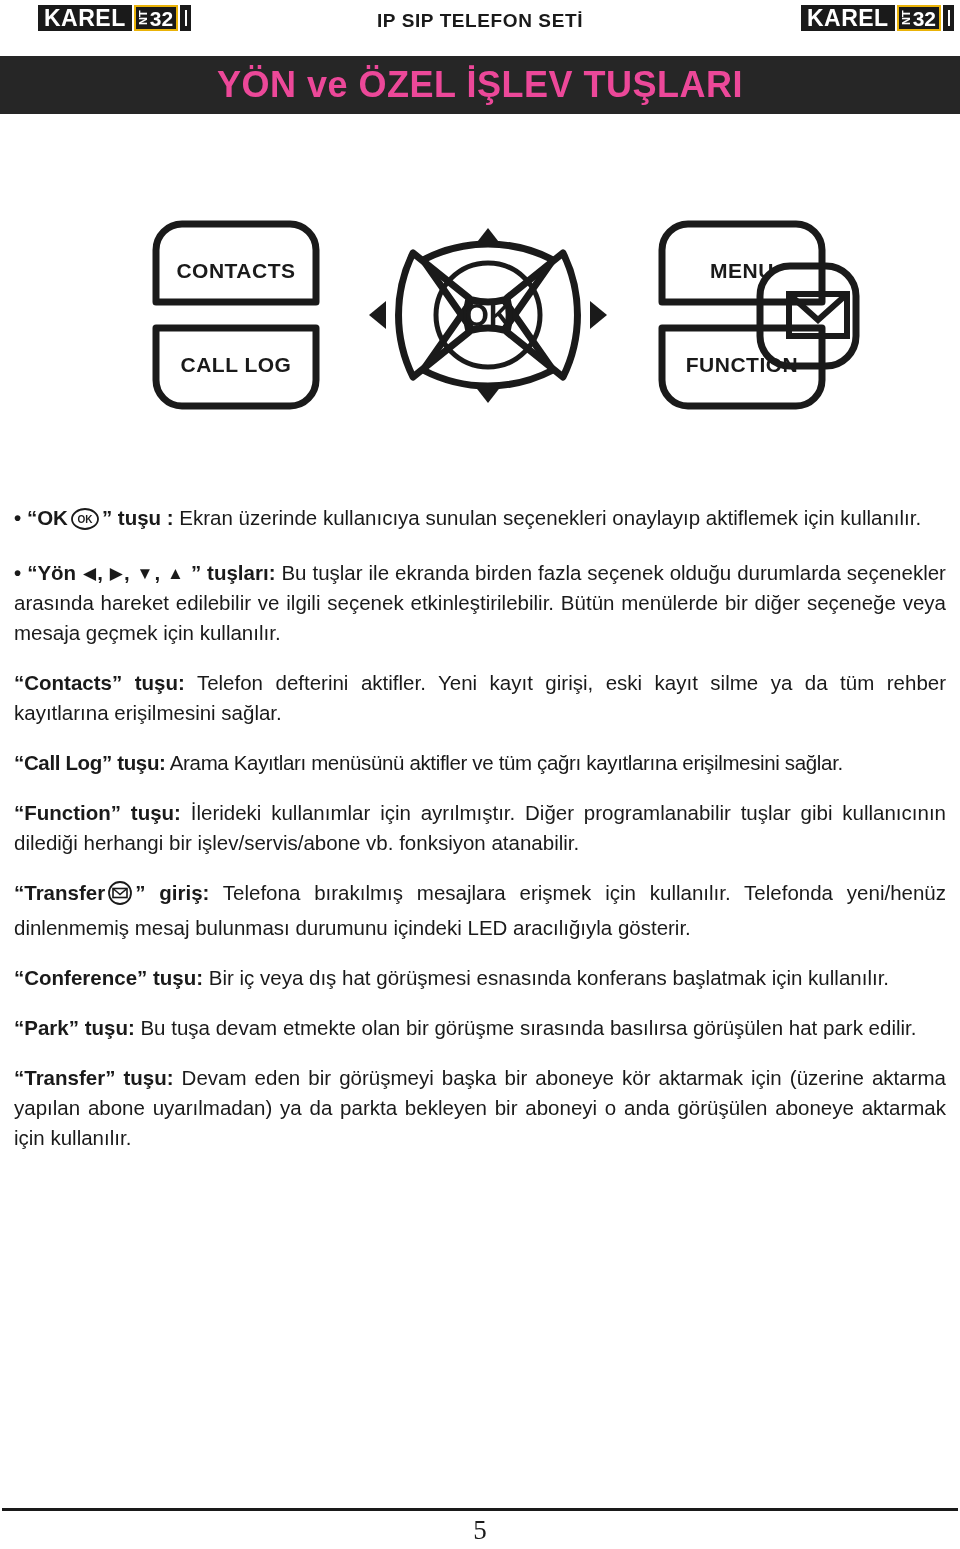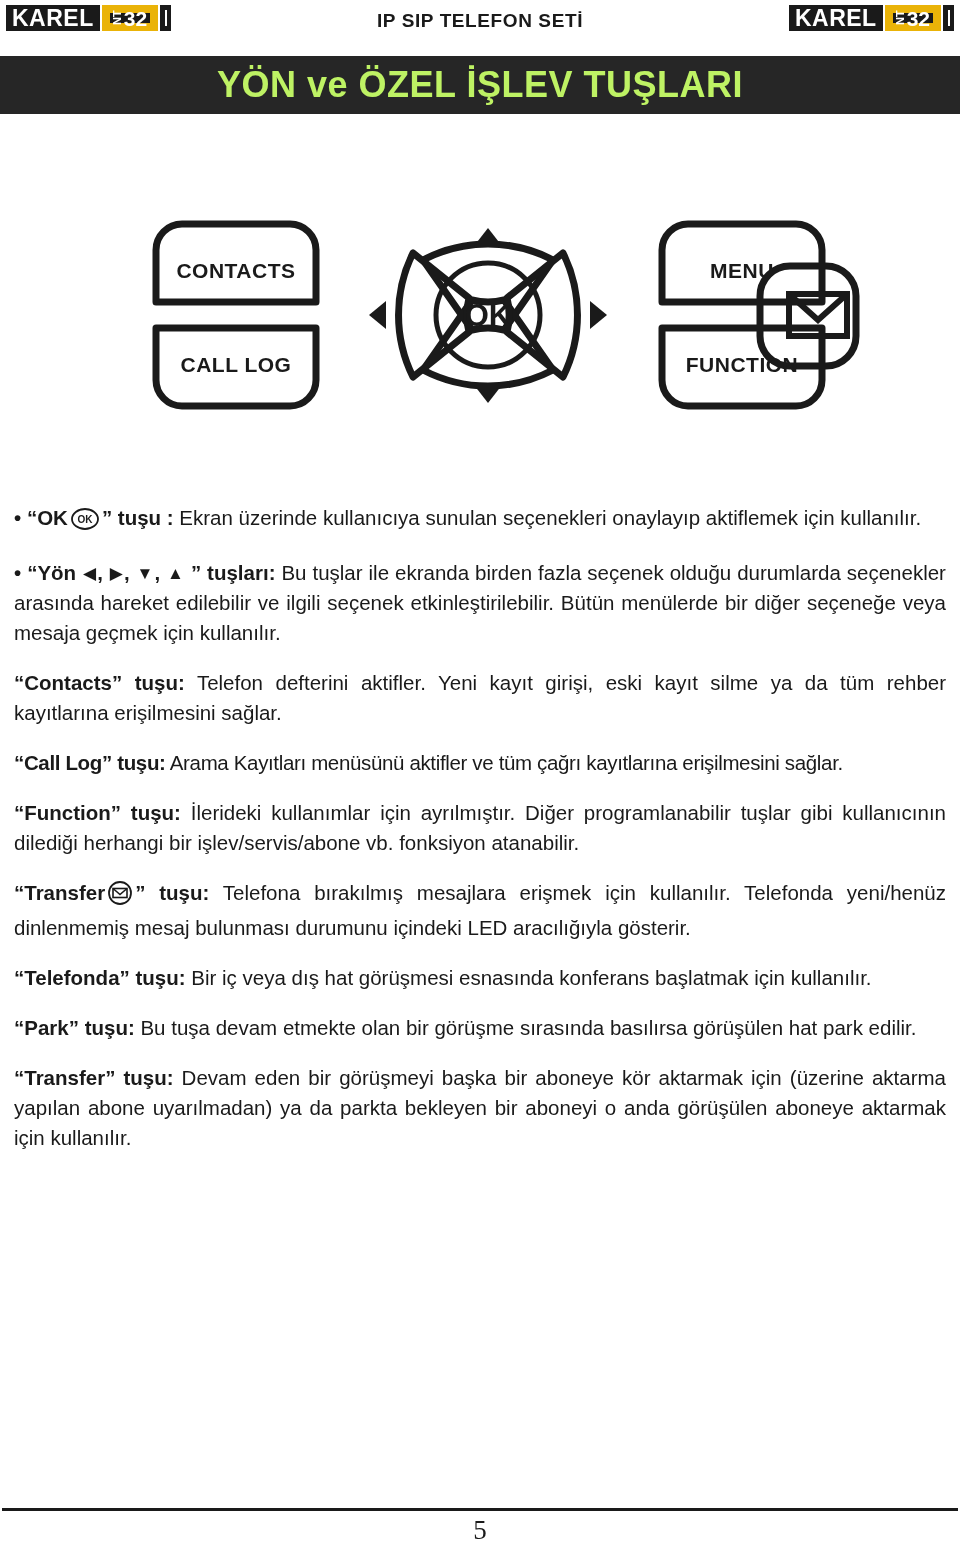--- a/index.html
+++ b/index.html
@@ -22,20 +22,21 @@
     top: 0; left: 0;
     width: 960px;
     height: 46px;
   }
   .logo {
     position: absolute;
     top: 5px;
     display: flex;
     align-items: stretch;
     height: 30px;
+    margin-left: 32px;
   }
   .logo.left  { left: 6px; }
   .logo.right { right: 6px; }
 
   .logo-word {
     background: #1a1a1a;
     color: #ffffff;
     font-family: "Liberation Sans", sans-serif;
     font-weight: bold;
     font-size: 23px;
@@ -43,21 +44,21 @@
     padding: 1px 4px 2px 4px;
     line-height: 26px;
     height: 26px;
     box-sizing: border-box;
     display: flex;
     align-items: center;
     border: 2px solid #1a1a1a;
   }
   .logo-nt-block {
     background: #1a1a1a;
-    border: 8px solid #eab308;
+    border: 2px solid #eab308;
     margin-left: 2px;
     height: 26px;
     box-sizing: border-box;
     display: flex;
     align-items: center;
     padding: 0 3px 0 2px;
   }
   .logo-nt {
     color: #ffffff;
     font-weight: bold;
@@ -112,21 +113,21 @@
     left: 0;
     top: 56px;
     width: 960px;
     height: 58px;
     background: #262626;
     display: flex;
     align-items: center;
     justify-content: center;
   }
   .banner-text {
-    color: #bef264;
+    color: #ec4899;
     font-size: 36px;
     font-weight: bold;
     letter-spacing: 0.5px;
     line-height: 40px;
   }
 
   
   .diagram {
     position: absolute;
     left: 8px;
@@ -297,26 +298,26 @@
 
   <p class="para">
     <span class="b">“Function” tuşu:</span><span> İlerideki kullanımlar için ayrılmıştır. Diğer programlanabilir tuşlar gibi kullanıcının dilediği herhangi bir işlev/servis/abone vb. fonksiyon atanabilir.</span>
   </p>
 
   <p class="para">
     <span class="b">“Transfer</span><span class="inline-ic"><svg width="26" height="24" viewBox="0 0 26 24">
           <circle cx="13" cy="12" r="11" fill="none" stroke="#1a1a1a" stroke-width="1.8"></circle>
           <rect x="6" y="7.5" width="14" height="9" fill="none" stroke="#1a1a1a" stroke-width="1.6"></rect>
           <polyline points="6,7.5 13,13.5 20,7.5" fill="none" stroke="#1a1a1a" stroke-width="1.6"></polyline>
-        </svg></span><span class="b">” tuşu:</span><span> Telefona bırakılmış mesajlara erişmek için kullanılır. Telefonda yeni/henüz dinlenmemiş mesaj bulunması durumunu içindeki LED aracılığıyla gösterir.</span>
-  </p>
-
-
-  <p class="para">
-    <span class="b">“Telefonda” tuşu:</span><span> Bir iç veya dış hat görüşmesi esnasında konferans başlatmak için kullanılır.</span>
+        </svg></span><span class="b">” giriş:</span><span> Telefona bırakılmış mesajlara erişmek için kullanılır. Telefonda yeni/henüz dinlenmemiş mesaj bulunması durumunu içindeki LED aracılığıyla gösterir.</span>
+  </p>
+
+
+  <p class="para">
+    <span class="b">“Conference” tuşu:</span><span> Bir iç veya dış hat görüşmesi esnasında konferans başlatmak için kullanılır.</span>
   </p>
 
   <p class="para">
     <span class="b">“Park” tuşu:</span><span> Bu tuşa devam etmekte olan bir görüşme sırasında basılırsa görüşülen hat park edilir.</span>
   </p>
 
   <p class="para">
     <span class="b">“Transfer” tuşu:</span><span> Devam eden bir görüşmeyi başka bir aboneye kör aktarmak için (üzerine aktarma yapılan abone uyarılmadan) ya da parkta bekleyen bir aboneyi o anda görüşülen aboneye aktarmak için kullanılır.</span>
   </p>
 

